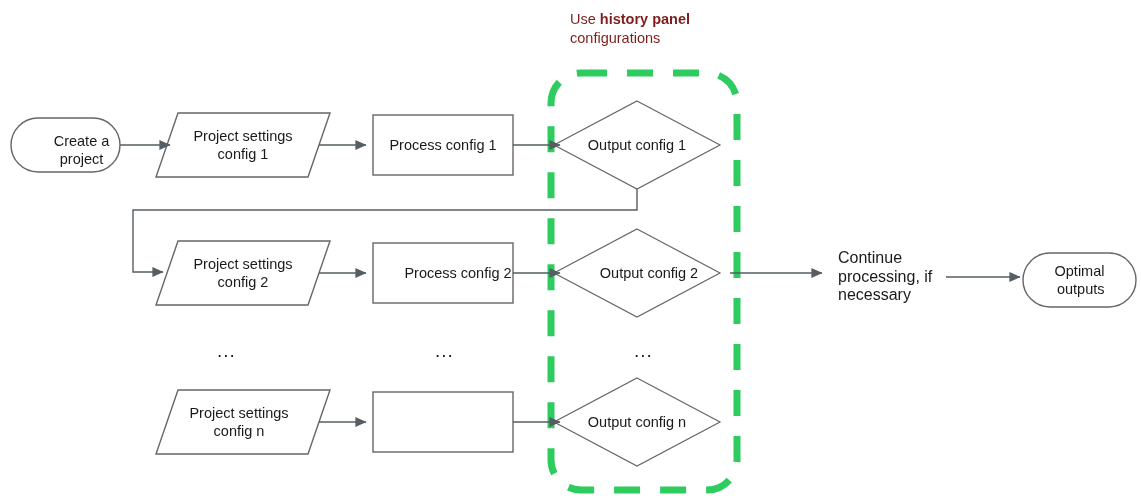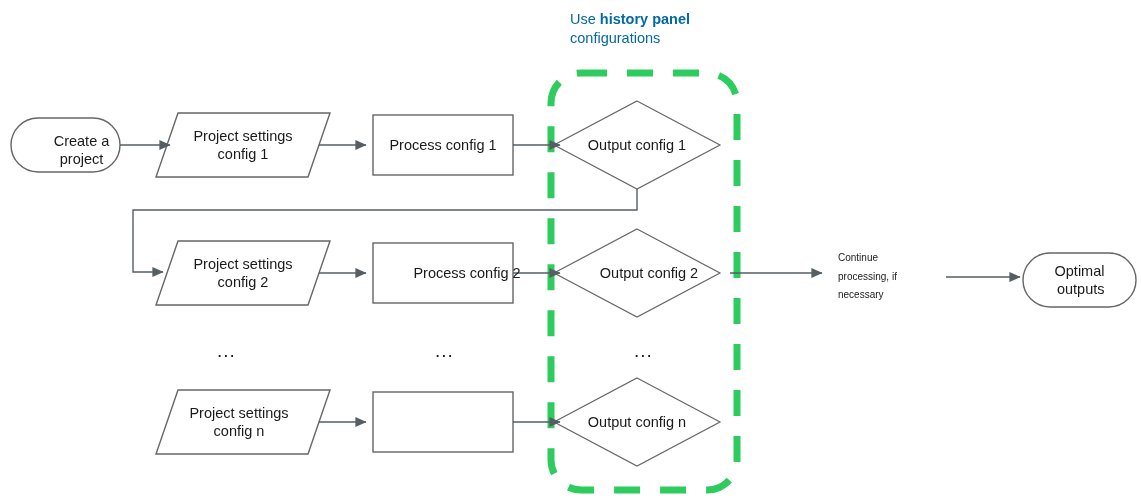--- a/index.html
+++ b/index.html
@@ -34,31 +34,31 @@
     text-align: center;
     white-space: pre-line;
     pointer-events: none;
     display: flex;
     align-items: center;
     justify-content: center;
   }
   .free-text {
     position: absolute;
     font-family: "Liberation Sans", sans-serif;
-    font-size: 10px;
+    font-size: 16px;
     line-height: 18.5px;
     color: #1a1a1a;
     white-space: pre-line;
   }
   .annotation {
     position: absolute;
     font-family: "Liberation Sans", sans-serif;
     font-size: 14.5px;
     line-height: 19px;
-    color: #0369a1;
+    color: #7f1d1d;
   }
   .annotation .strong {
     font-weight: bold;
   }
   .ellipsis {
     position: absolute;
     font-family: "Liberation Sans", sans-serif;
     font-size: 19px;
     line-height: 19px;
     color: #1a1a1a;
@@ -133,21 +133,21 @@
   <div class="node-label" style="left:172px; top:113px; width:142px; height:64px;">Project settings
 config 1</div>
 
   <div class="node-label" style="left:373px; top:115px; width:140px; height:60px;">Process config 1</div>
 
   <div class="node-label" style="left:554px; top:118px; width:166px; height:54px;">Output config 1</div>
 
   <div class="node-label" style="left:172px; top:241px; width:142px; height:64px;">Project settings
 config 2</div>
 
-  <div class="node-label" style="left:373px; top:243px; width:164px; height:60px;padding-left:12px;">Process config 2</div>
+  <div class="node-label" style="left:364px; top:243px; width:164px; height:60px;padding-left:12px;">Process config 2</div>
 
   <div class="node-label" style="left:566px; top:246px; width:166px; height:54px;">Output config 2</div>
 
   <div class="node-label" style="left:168px; top:390px; width:142px; height:64px;">Project settings
 config n</div>
 
 
   <div class="node-label" style="left:554px; top:395px; width:166px; height:54px;">Output config n</div>
 
   <div class="free-text" style="left:838px; top:249px; width:110px;">Continue

